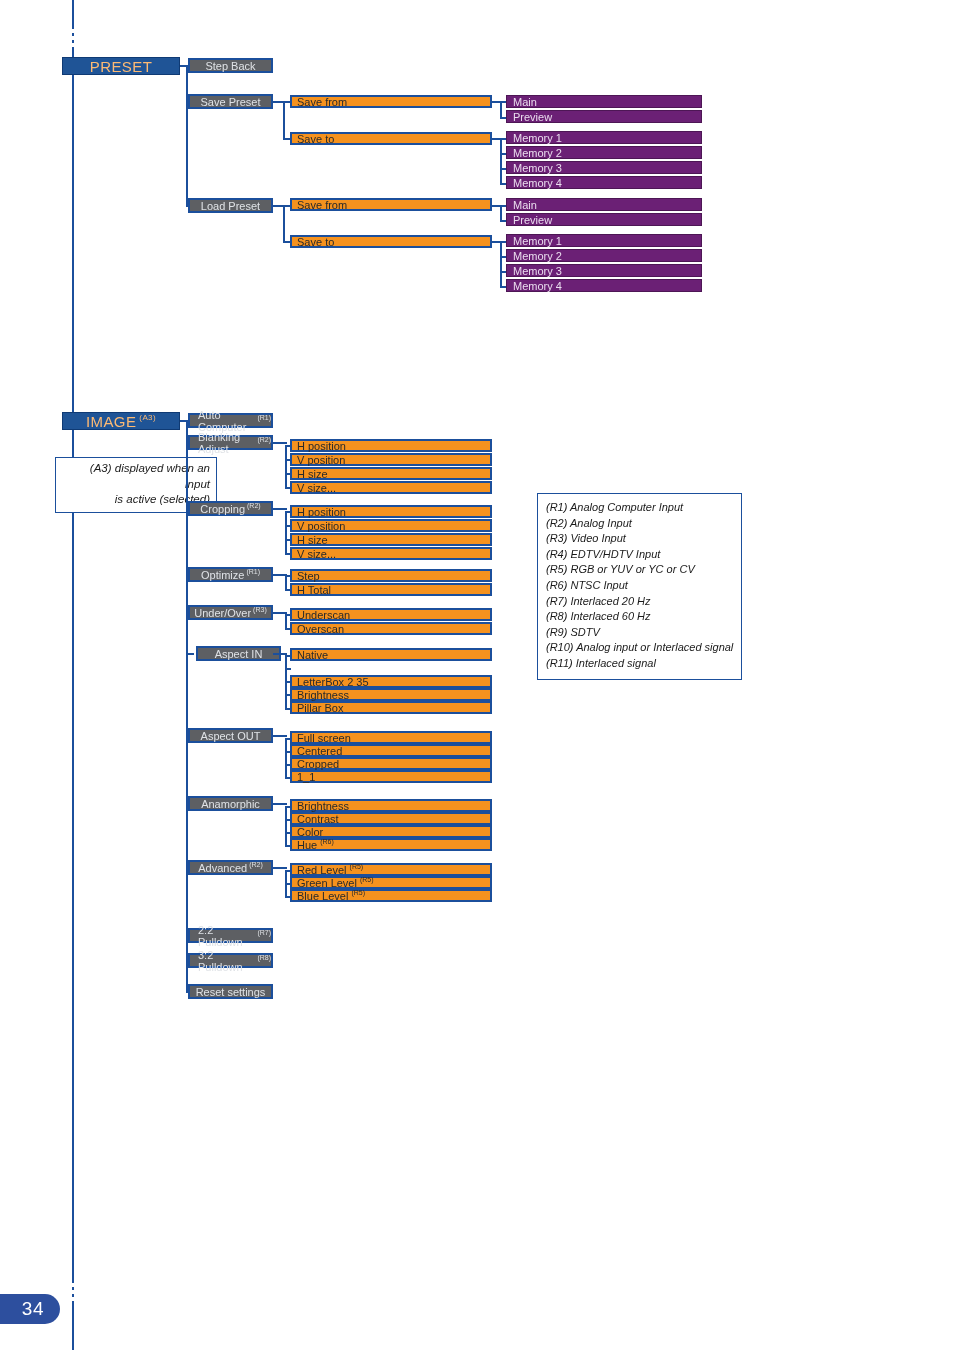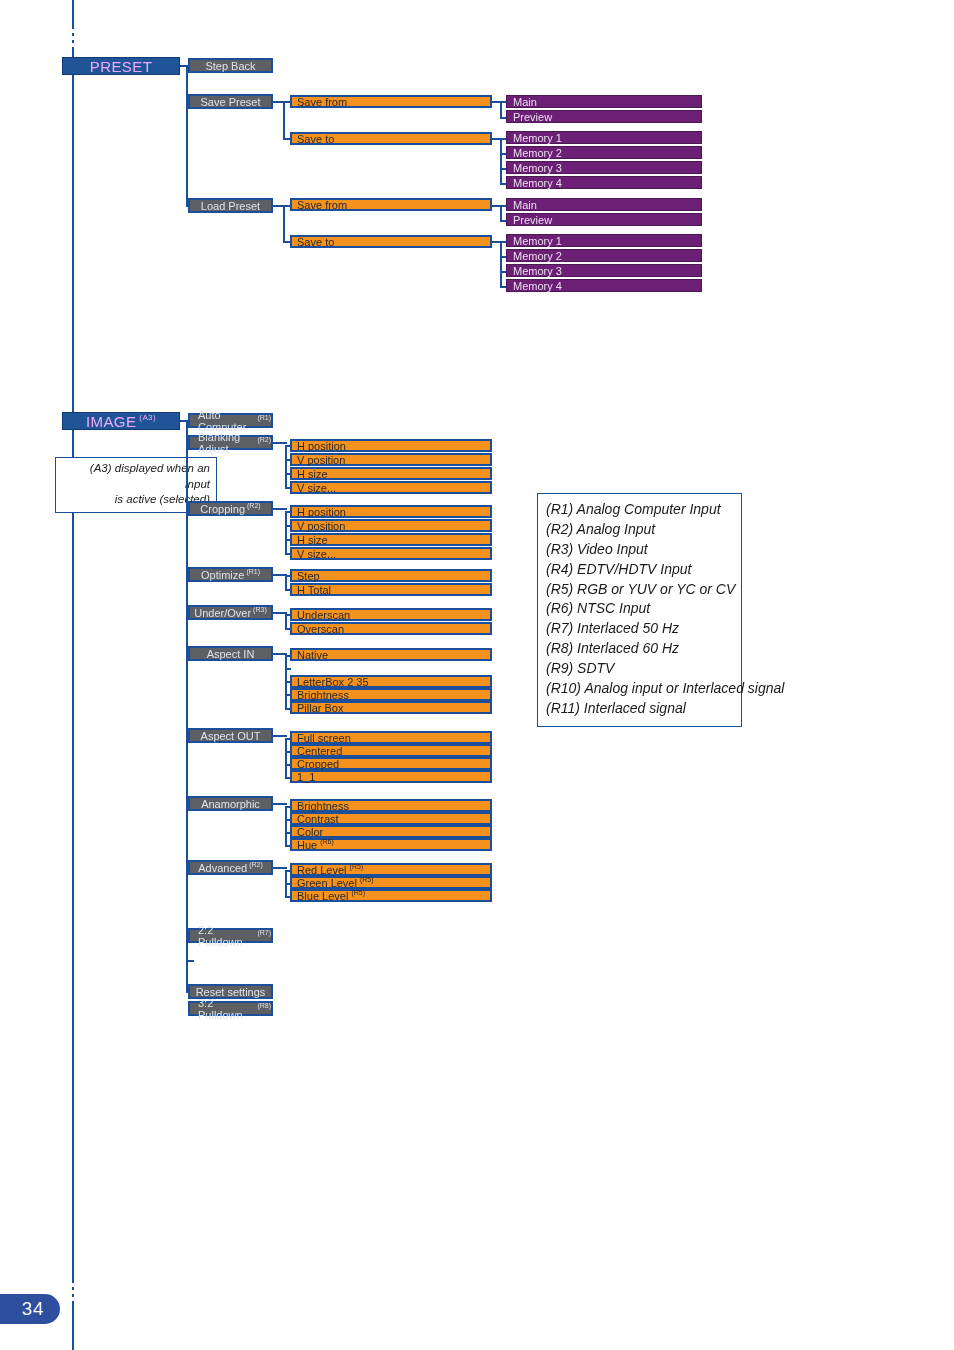--- a/index.html
+++ b/index.html
@@ -26,21 +26,21 @@
     color:#fff; font-size:19px;
     display:flex; align-items:center; justify-content:flex-end;
     padding-right:16px; letter-spacing:.5px;
   }
 
   
   .node { position:absolute; display:flex; align-items:center; }
 
   .hdr {
     background:#1f5496; border:1px solid #0f3a74;
-    color:#f0abfc; font-size:15px;
+    color:#fdba74; font-size:15px;
     justify-content:center; letter-spacing:.4px;
   }
   .hdr .sup { font-size:8px; margin-left:3px; position:relative; top:-4px; }
 
   .gray {
     background:#5d5f63; border:2px solid #1b4f9c;
     color:#dfe2e6; font-size:11px;
     justify-content:center;
   }
   .gray.left { justify-content:flex-start; padding-left:8px; }
@@ -64,21 +64,21 @@
   .hline { position:absolute; height:2px; background:#1b4f9c; }
 
   
   .note {
     position:absolute; border:1px solid #1b4f9c; background:#fff;
     font-style:italic; font-size:11.5px; color:#1a1a1a;
     text-align:right; padding:3px 6px 4px 6px; line-height:1.35;
   }
   .legend {
     position:absolute; border:1px solid #1b4f9c; background:#fff;
-    font-style:italic; font-size:14px; color:#1a1a1a;
+    font-style:italic; font-size:11px; color:#1a1a1a;
     padding:6px 8px 7px 8px; line-height:1.42;
   }
   .legend div { white-space:nowrap; }
 </style>
 </head>
 <body>
 
 <div class="rule-seg" style="top:0px;height:26px;"></div>
 <div class="rule-dot" style="top:26px;height:22px;"></div>
 <div class="rule-seg" style="top:48px;height:1232px;"></div>
@@ -302,21 +302,21 @@
 <div class="hline" style="left:285px;top:614px;width:6px;"></div>
 <div class="hline" style="left:285px;top:628px;width:6px;"></div>
 
 <div class="node orange" style="left:290px;top:608px;width:202px;height:13px;">
   <span>Underscan</span>
 </div>
 <div class="node orange" style="left:290px;top:622px;width:202px;height:13px;">
   <span>Overscan</span>
 </div>
 
-<div class="node gray" style="left:188px;top:646px;width:85px;height:15px;">
+<div class="node gray" style="left:196px;top:646px;width:85px;height:15px;">
   <span>Aspect IN</span>
 </div>
 <div class="hline" style="left:273px;top:653px;width:14px;"></div>
 <div class="vline" style="left:285px;top:655px;height:55px;"></div>
 <div class="hline" style="left:285px;top:655px;width:6px;"></div>
 <div class="hline" style="left:285px;top:668px;width:6px;"></div>
 <div class="hline" style="left:285px;top:681px;width:6px;"></div>
 <div class="hline" style="left:285px;top:694px;width:6px;"></div>
 <div class="hline" style="left:285px;top:708px;width:6px;"></div>
 
@@ -404,34 +404,34 @@
 <div class="node orange" style="left:290px;top:889px;width:202px;height:13px;">
   <span>Blue Level</span>
   <span class="sup">(R5)</span>
 </div>
 
 <div class="node gray left" style="left:188px;top:928px;width:85px;height:15px;">
   <span>2:2 Pulldown</span>
   <span class="sup">(R7)</span>
 </div>
 
-<div class="node gray left" style="left:188px;top:953px;width:85px;height:15px;margin-top:48px;">
+<div class="node gray left" style="left:188px;top:953px;width:85px;height:15px;">
   <span>3:2 Pulldown</span>
   <span class="sup">(R8)</span>
 </div>
 
 <div class="node gray" style="left:188px;top:984px;width:85px;height:15px;">
   <span>Reset settings</span>
 </div>
 
 <div class="legend" style="left:537px;top:493px;width:205px;">
   <div>(R1) Analog Computer Input</div>
   <div>(R2) Analog Input</div>
   <div>(R3) Video Input</div>
   <div>(R4) EDTV/HDTV Input</div>
   <div>(R5) RGB or YUV or YC or CV</div>
   <div>(R6) NTSC Input</div>
-  <div>(R7) Interlaced 50 Hz</div>
+  <div>(R7) Interlaced 20 Hz</div>
   <div>(R8) Interlaced 60 Hz</div>
   <div>(R9) SDTV</div>
   <div>(R10) Analog input or Interlaced signal</div>
   <div>(R11) Interlaced signal</div>
 </div>
 
 </body></html>

